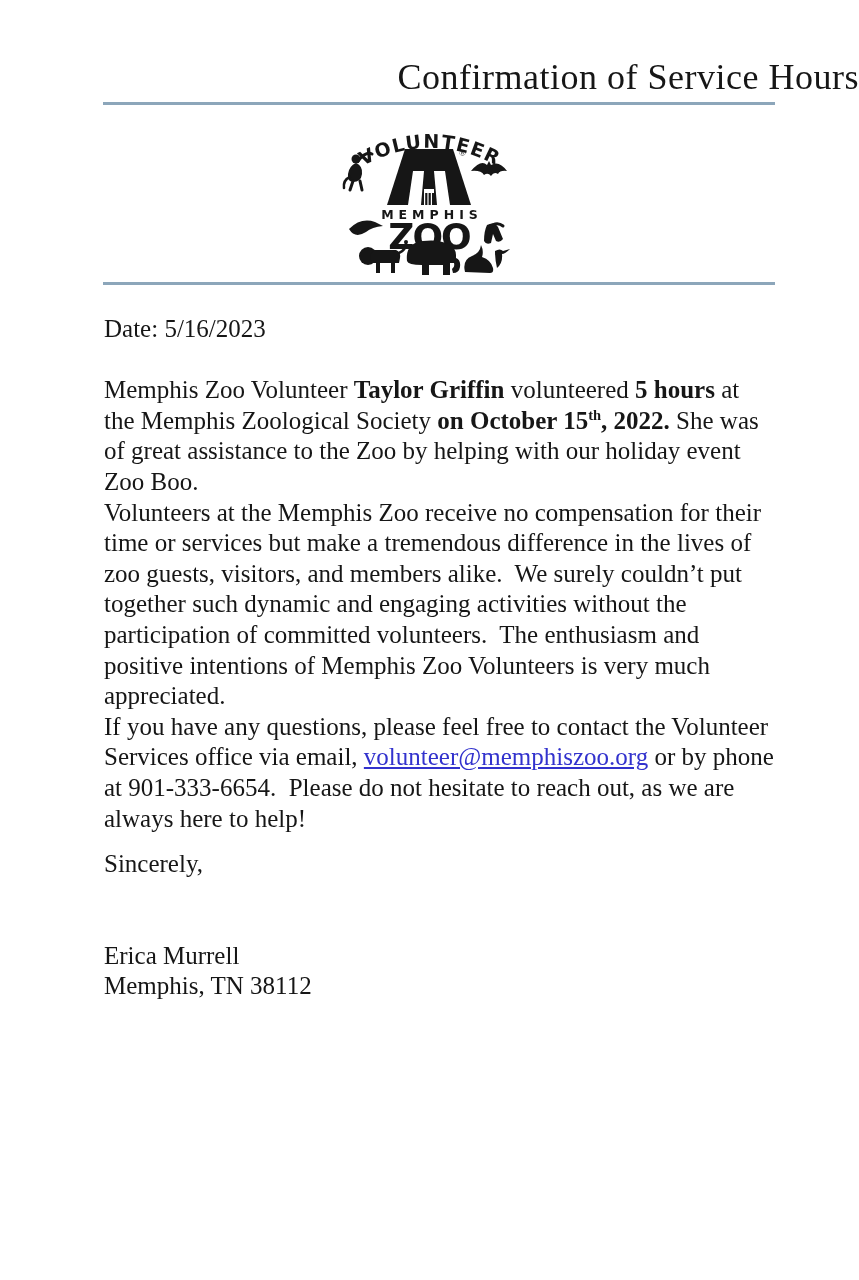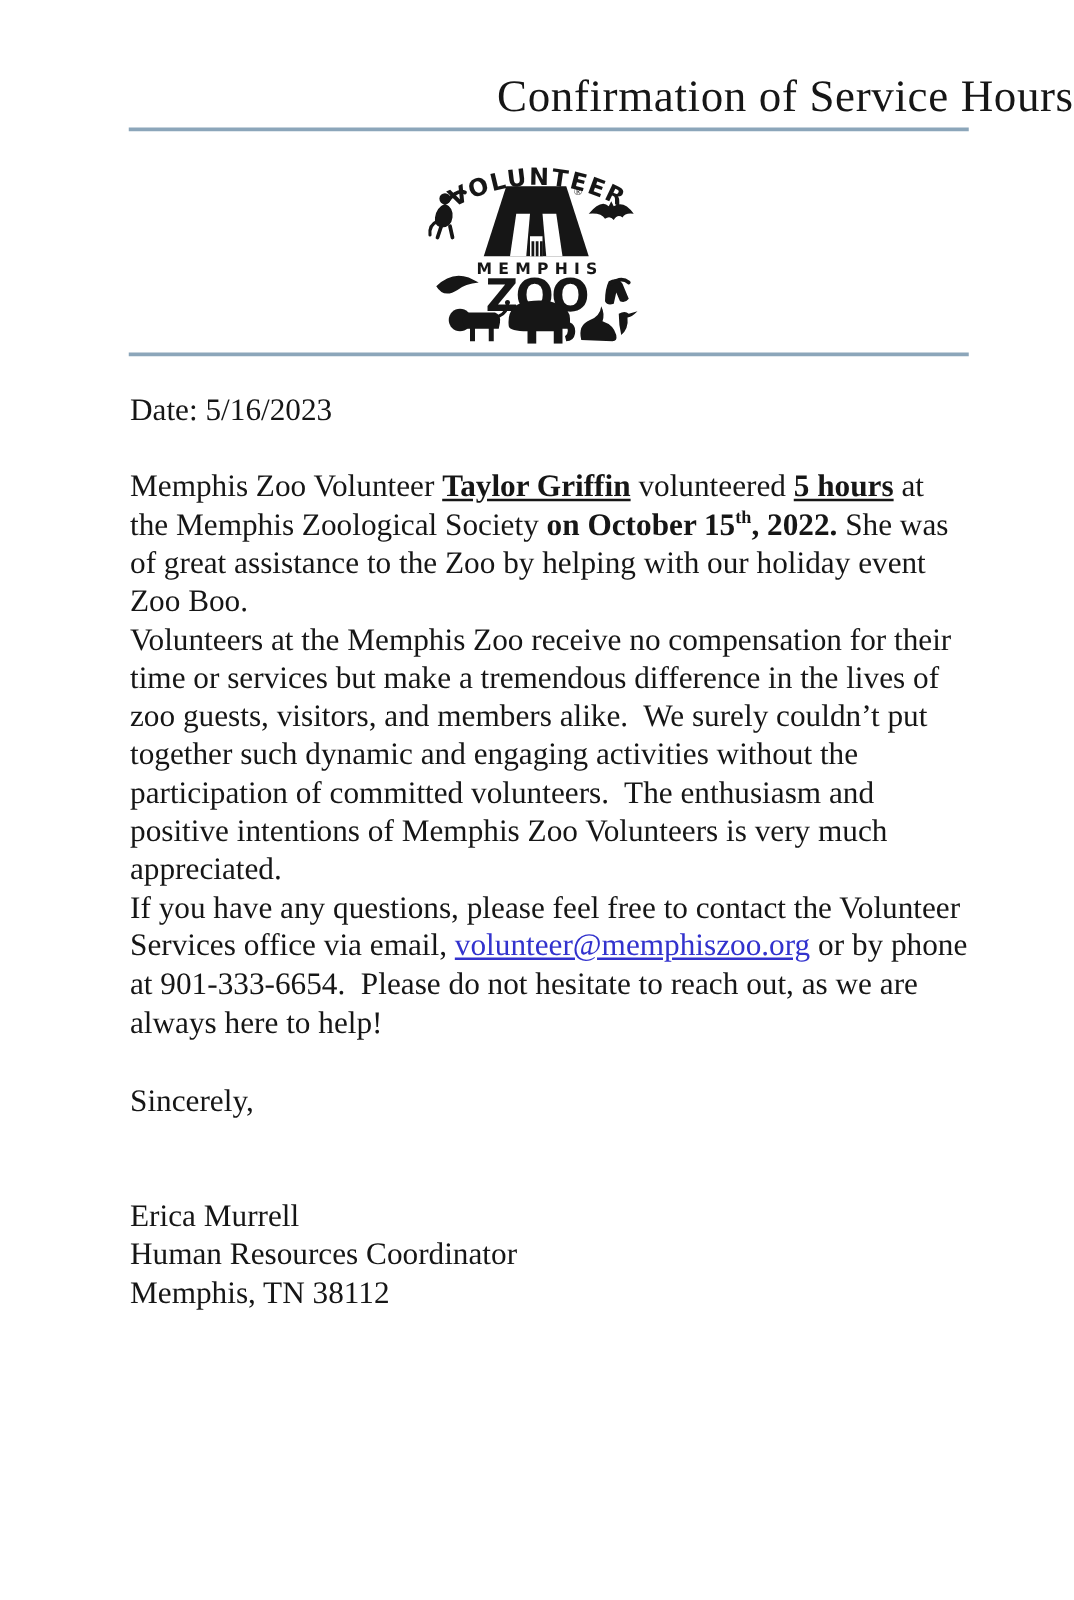--- a/index.html
+++ b/index.html
@@ -13,23 +13,23 @@
     margin:0;font-size:36px;font-weight:400;line-height:43px;
     text-align:right;letter-spacing:.5px;color:#161616;
   }
   .rule{height:3px;background:#8ca6ba;margin-left:103px;margin-right:84px;border:none}
   .rule-title{margin-top:3px}
   .logo-wrap{display:flex;justify-content:center;margin:20px 0 7px}
   .letter{margin:0 84px 0 104px;font-size:25px;line-height:30.6px}
   .letter p{margin:0;white-space:pre-wrap}
   p.date-line{margin-top:29px;margin-bottom:30.6px}
   p.salutation{margin-bottom:30.6px}
-  p.para-contact{margin-bottom:33px}
+  p.para-contact{margin-bottom:15px}
   p.closing{margin-bottom:61.2px}
-  .bu{font-weight:700;text-decoration:underline}
+  .bu{font-weight:700;}
   .b{font-weight:700}
   sup.ord{font-size:58%;vertical-align:super;line-height:0;font-weight:700}
   .email-link{color:#3232cd;text-decoration:underline;cursor:pointer}
   .sig-line{white-space:pre-wrap}
   .logo-text{font-family:"DejaVu Sans",sans-serif;font-weight:bold;fill:#161616}
 </style>
 </head>
 <body>
 
 <div class="page">
@@ -103,18 +103,17 @@
     <p><span>Memphis Zoo Volunteer </span><span class="bu">Taylor Griffin</span><span> volunteered </span><span class="bu">5 hours</span><span> at the Memphis Zoological Society </span><span class="b">on October 15</span><sup class="ord">th</sup><span class="b">, 2022.</span><span> She was of great assistance to the Zoo by helping with our holiday event Zoo Boo.</span></p>
 
     <p>Volunteers at the Memphis Zoo receive no compensation for their time or services but make a tremendous difference in the lives of zoo guests, visitors, and members alike.  We surely couldn’t put together such dynamic and engaging activities without the participation of committed volunteers.  The enthusiasm and positive intentions of Memphis Zoo Volunteers is very much appreciated.</p>
 
     <p class="para-contact"><span>If you have any questions, please feel free to contact the Volunteer Services office via email, </span><a class="email-link">volunteer@memphiszoo.org</a><span> or by phone at 901-333-6654.  Please do not hesitate to reach out, as we are always here to help!</span></p>
 
     <p class="closing">Sincerely,</p>
 
     <div>
       <div class="sig-line">Erica Murrell</div>
-      <div class="sig-line">Human Resources Coordinator</div>
       <div class="sig-line">Memphis, TN 38112</div>
     </div>
 
   </div>
 </div>
 
 </body></html>

